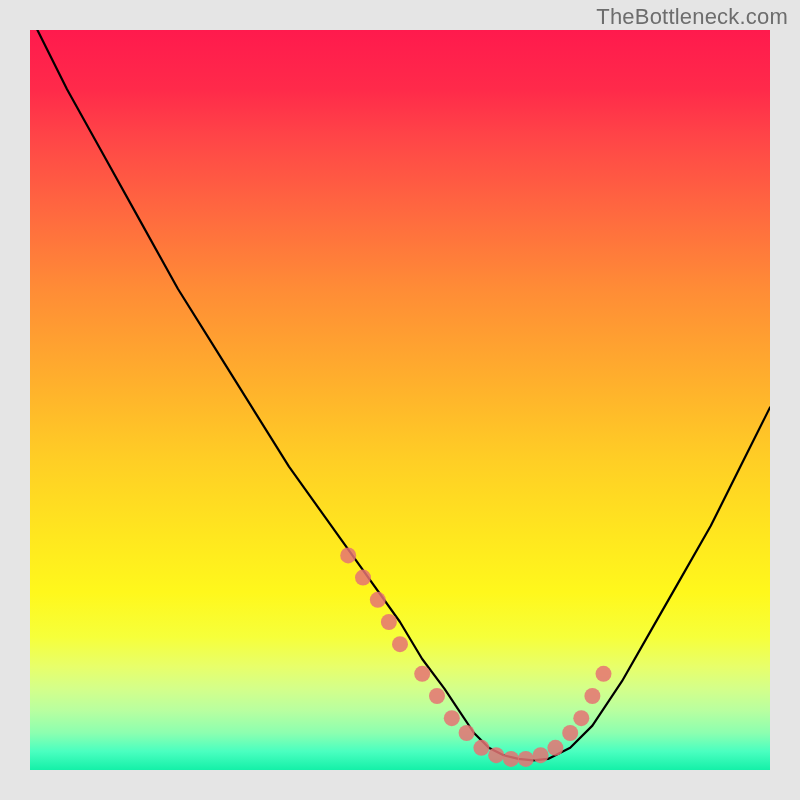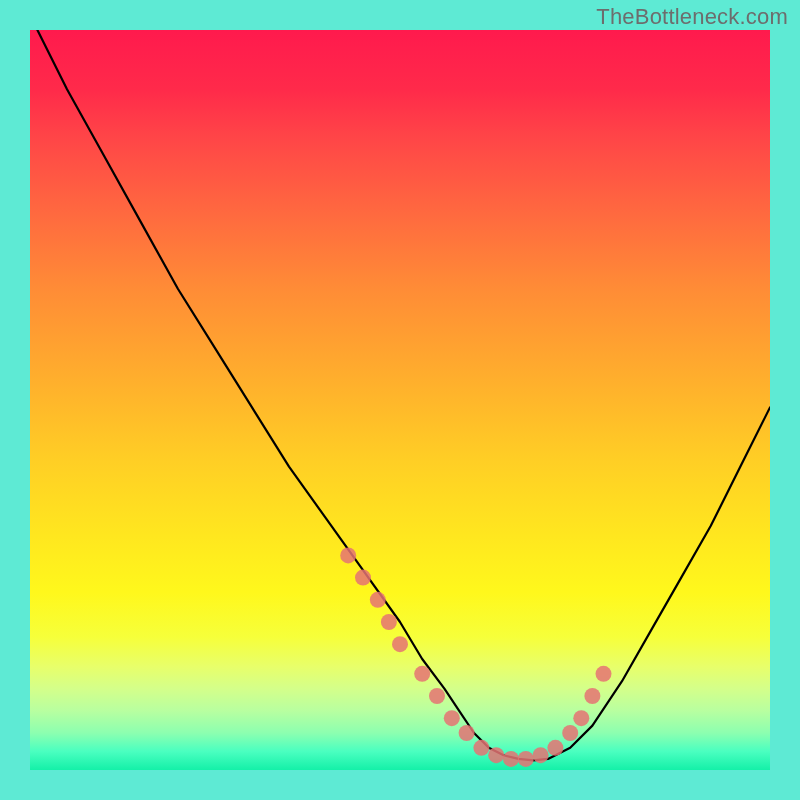--- a/index.html
+++ b/index.html
@@ -10,21 +10,21 @@
     background: #000;
     overflow: hidden;
     font-family: Arial, Helvetica, sans-serif;
   }
   .frame {
     position: absolute;
     left: 0;
     top: 0;
     width: 800px;
     height: 800px;
-    background: #5eead4;
+    background: #e5e5e5;
   }
   .plot {
     position: absolute;
     left: 30px;
     top: 30px;
     width: 740px;
     height: 740px;
     
     background: linear-gradient(to bottom,
       #ff1a4d 0%,

